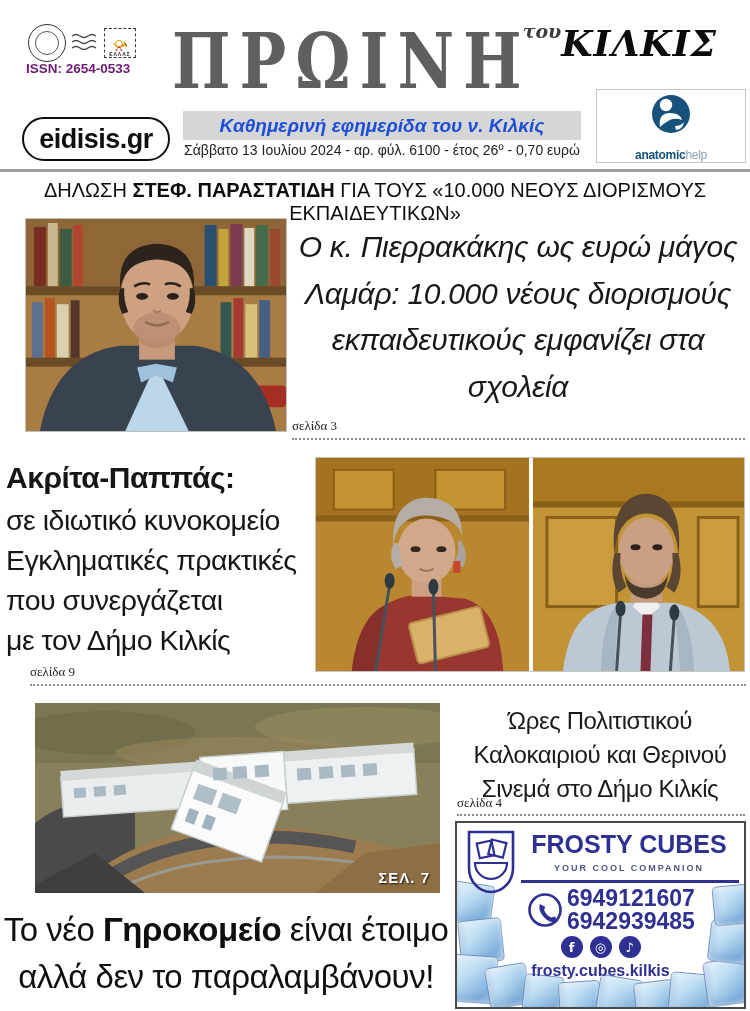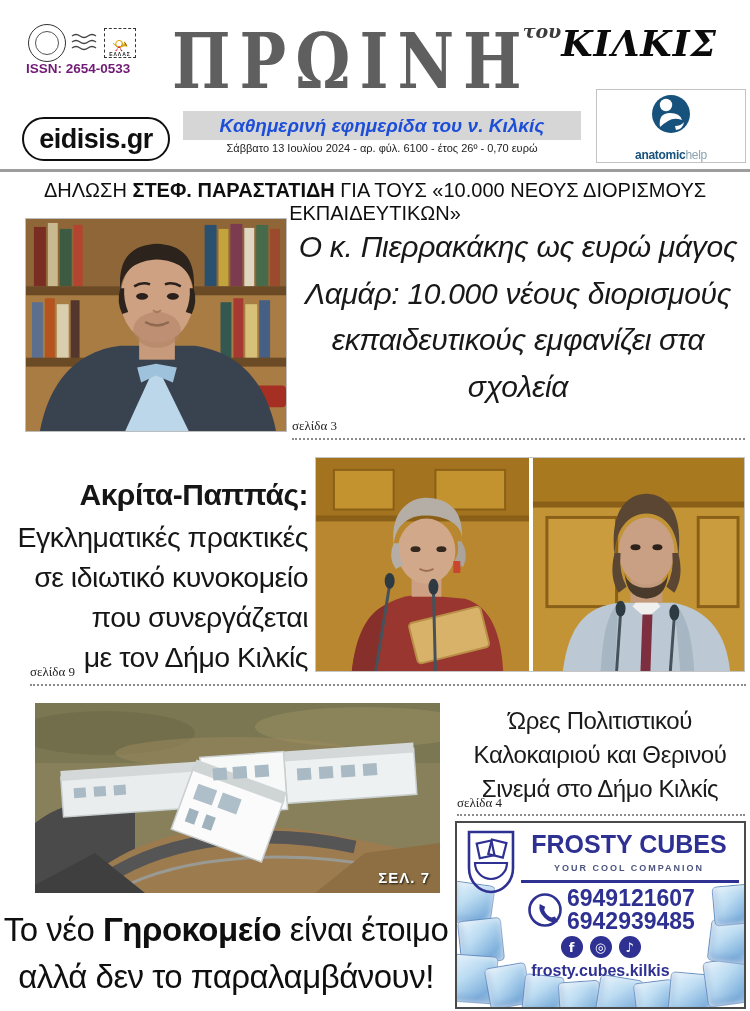--- a/index.html
+++ b/index.html
@@ -22,21 +22,21 @@
   .masthead{position:absolute;left:158px;top:16px;width:545px;text-align:center;white-space:nowrap;margin-left:14px;}
   .m-title{display:inline-block;font-family:"DejaVu Serif",serif;font-weight:bold;font-size:62px;
            letter-spacing:9px;color:#5f5f5f;transform:scaleY(1.24);transform-origin:top center;}
   .m-of{display:inline-block;font-family:"DejaVu Serif",serif;font-style:italic;font-weight:bold;
         font-size:19px;color:#3c3c3c;vertical-align:top;margin:4px 0 0 -8px;}
   .m-region{display:inline-block;font-family:"DejaVu Serif",serif;font-style:italic;font-weight:bold;
         font-size:36px;color:#0b0b0b;vertical-align:top;margin-top:6px;letter-spacing:1px;}
   .subtitle-bar{position:absolute;left:183px;top:111px;width:398px;height:29px;background:#d6d6d6;
         display:flex;align-items:center;justify-content:center;font-style:italic;font-weight:bold;
         font-size:19px;color:#1d4ed8;}
-  .dateline{position:absolute;left:158px;top:142px;width:448px;text-align:center;font-size:11px;color:#222;}
+  .dateline{position:absolute;left:158px;top:142px;width:448px;text-align:center;font-size:14px;color:#222;}
 
   .anatomic-box{position:absolute;left:596px;top:89px;width:150px;height:74px;border:1px solid #c3c3c3;
         box-sizing:border-box;display:flex;flex-direction:column;align-items:center;justify-content:flex-start;background:#fff;}
   .anatomic-text{font-size:12px;margin-top:13px;letter-spacing:-0.3px;}
   .anatomic-text .p1{font-weight:bold;color:#17527d;}
   .anatomic-text .p2{color:#8ba3b3;}
 
   .header-rule{position:absolute;left:0;top:169px;width:750px;height:3px;background:#9d9d9d;}
 
   
@@ -46,21 +46,21 @@
   
   .photo1{position:absolute;left:25px;top:218px;width:262px;height:214px;border:1px solid #bdbdbd;box-sizing:border-box;}
   .story1-headline{position:absolute;left:288px;top:224px;width:460px;text-align:center;
         font-style:italic;font-size:30px;line-height:46.5px;color:#181818;letter-spacing:-0.3px;}
   .pageref{font-family:Liberation Serif, serif;font-size:13px;color:#1e1e1e;position:absolute;}
   .pr1{left:292px;top:418px;}
   .dotted{position:absolute;border-top:2px dotted #8a8a8a;height:0;}
   .d1{left:292px;top:438px;width:453px;}
 
   
-  .story2-headline{position:absolute;left:6px;top:456px;width:302px;text-align:right;color:#161616;margin-top:17px;}
+  .story2-headline{position:absolute;left:6px;top:456px;width:302px;text-align:left;color:#161616;}
   .story2-headline .hl-bold{font-weight:bold;font-size:30px;line-height:44px;letter-spacing:-0.5px;}
   .story2-headline .hl-line{font-size:28.5px;line-height:40px;letter-spacing:-0.5px;}
   .pr2{left:30px;top:664px;}
   .d2{left:30px;top:684px;width:716px;}
   .photo2{position:absolute;left:315px;top:457px;width:430px;height:215px;border:1px solid #c5c5c5;box-sizing:border-box;}
 
   
   .photo3{position:absolute;left:35px;top:703px;width:405px;height:190px;}
   .photo3-badge{position:absolute;right:10px;bottom:7px;color:#fff;font-weight:bold;font-size:15px;
         text-shadow:1px 1px 2px rgba(0,0,0,.85);letter-spacing:1px;}
@@ -191,22 +191,22 @@
   <div class="story1-headline">
     <div>Ο κ. Πιερρακάκης ως ευρώ μάγος</div>
     <div>Λαμάρ: 10.000 νέους διορισμούς</div>
     <div>εκπαιδευτικούς εμφανίζει στα σχολεία</div>
   </div>
   <div class="pageref pr1">σελίδα 3</div>
   <div class="dotted d1"></div>
 
   <div class="story2-headline">
     <div class="hl-bold">Ακρίτα-Παππάς:</div>
+    <div class="hl-line">σε ιδιωτικό κυνοκομείο</div>
     <div class="hl-line">Εγκληματικές πρακτικές</div>
-    <div class="hl-line">σε ιδιωτικό κυνοκομείο</div>
     <div class="hl-line">που συνεργάζεται</div>
     <div class="hl-line">με τον Δήμο Κιλκίς</div>
   </div>
   <div class="pageref pr2">σελίδα 9</div>
   <div class="dotted d2"></div>
 
   <svg class="photo2" viewBox="0 0 430 215" preserveAspectRatio="none">
 
     <rect width="214" height="215" fill="#b9872f"></rect>
     <rect x="0" y="0" width="214" height="60" fill="#a3731f"></rect>

